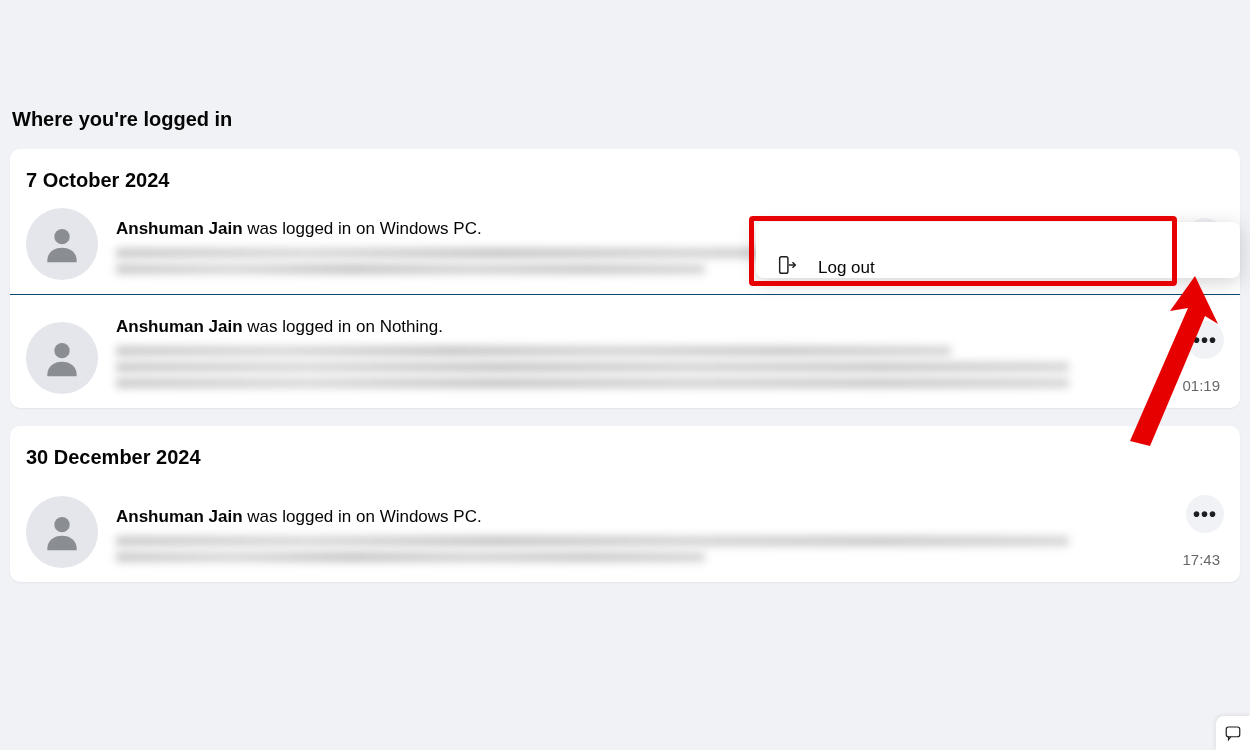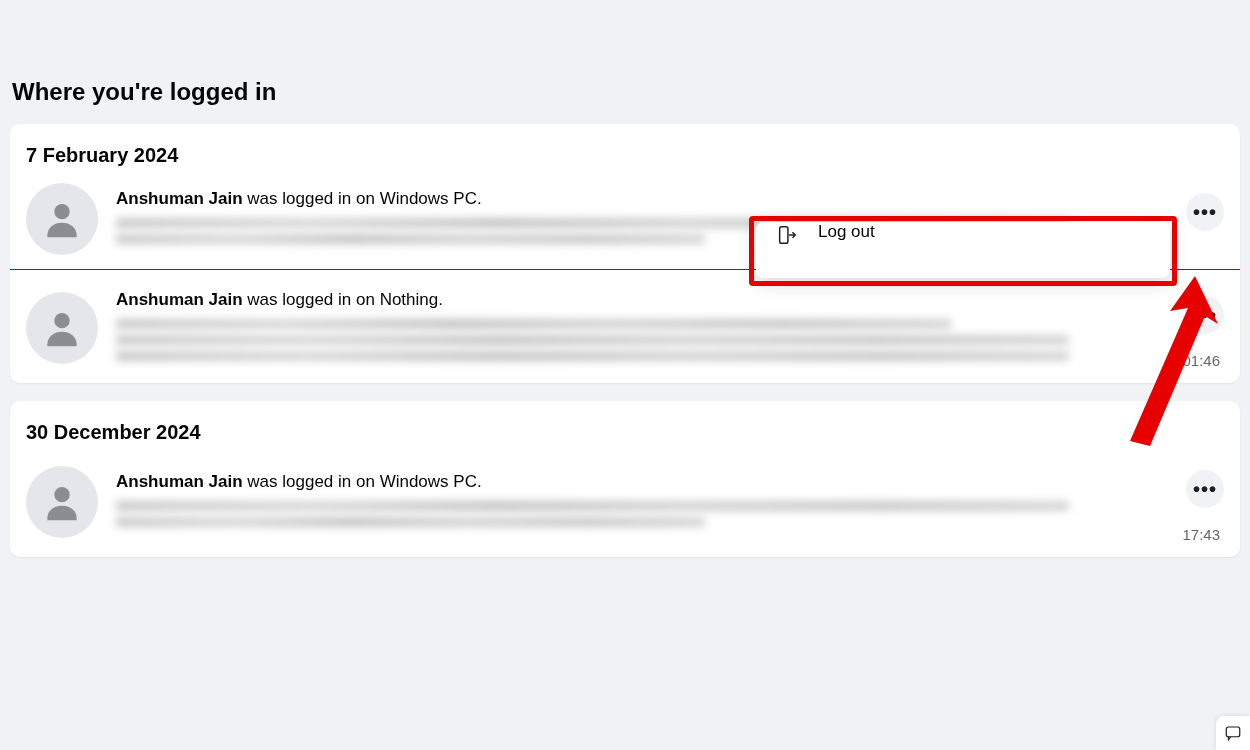--- a/index.html
+++ b/index.html
@@ -6,41 +6,42 @@
   html, body {
     width: 1250px;
     height: 750px;
     background: #f0f2f5;
     font-family: "Segoe UI", Helvetica, Arial, sans-serif;
     color: #1c1e21;
     overflow: hidden;
     position: relative;
   }
   .page-title {
-    font-size: 24px;
+    font-size: 20px;
     font-weight: 700;
     padding: 78px 0 18px 12px;
     color: #050505;
+    margin-top: 30px;
   }
   .card {
     background: #ffffff;
     border-radius: 10px;
     margin: 0 10px 18px 10px;
     box-shadow: 0 1px 2px rgba(0,0,0,0.06);
     overflow: hidden;
   }
   .card-date {
     font-size: 20px;
     font-weight: 700;
     color: #050505;
     padding: 20px 16px 8px 16px;
   }
   .session-row {
     display: flex;
-    align-items: center;
+    align-items: flex-end;
     padding: 8px 16px 14px 16px;
     position: relative;
   }
   .session-row + .session-row {
     border-top: 1px solid #0c4a6e;
     padding-top: 16px;
   }
   .avatar {
     flex: 0 0 72px;
     width: 72px;
@@ -114,27 +115,27 @@
     font-size: 15px;
     color: #65676b;
     margin-top: 18px;
     padding-right: 4px;
   }
   
   .popover {
     position: absolute;
     top: 222px;
     left: 756px;
-    width: 414px;
+    width: 484px;
     height: 56px;
     background: #ffffff;
     border-radius: 8px;
     box-shadow: 0 4px 20px rgba(0,0,0,0.18);
     display: flex;
-    align-items: flex-start;
+    align-items: flex-end;
     padding: 0 18px;
     cursor: pointer;
     z-index: 5;
   }
   .popover .icon {
     width: 26px;
     height: 26px;
     margin-right: 18px;
     display: flex;
     align-items: center;
@@ -186,21 +187,21 @@
     align-items: center;
     justify-content: center;
   }
 </style>
 </head>
 <body>
 
 <div class="page-title">Where you're logged in</div>
 
 <div class="card">
-  <div class="card-date">7 February 2024</div>
+  <div class="card-date">7 October 2024</div>
 
   <div class="session-row">
     <div class="avatar">
       <svg viewBox="0 0 24 24">
           <circle cx="12" cy="8" r="4.2"></circle>
           <path d="M4 21c0-4.4 3.6-7 8-7s8 2.6 8 7v1H4z"></path>
         </svg>
     </div>
     <div class="session-main">
       <div class="session-title">
@@ -233,21 +234,21 @@
       <div class="blur-block">
         <div class="blur-line med"></div>
         <div class="blur-line long"></div>
         <div class="blur-line long"></div>
       </div>
     </div>
     <div class="right-col">
       <div class="more-btn">
         <span class="dots">•••</span>
       </div>
-      <div class="time-label">01:46</div>
+      <div class="time-label">01:19</div>
     </div>
   </div>
 </div>
 
 <div class="card">
   <div class="card-date">30 December 2024</div>
 
   <div class="session-row">
     <div class="avatar">
       <svg viewBox="0 0 24 24">

